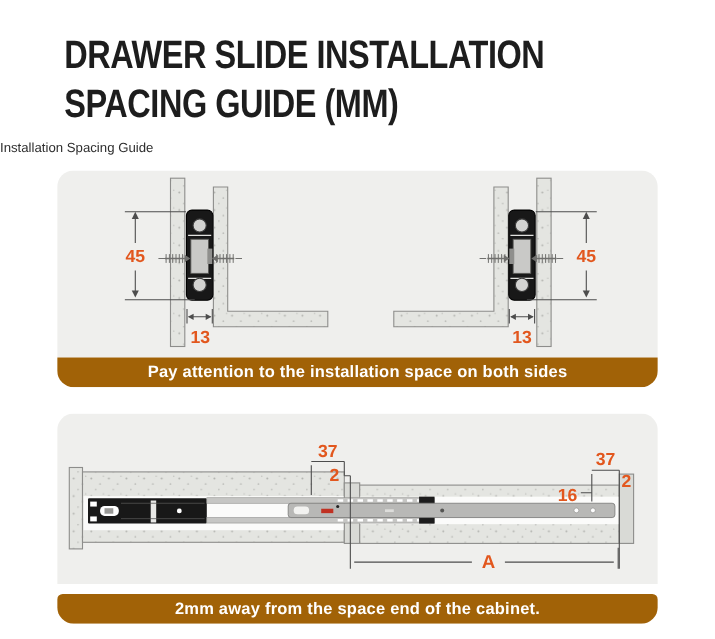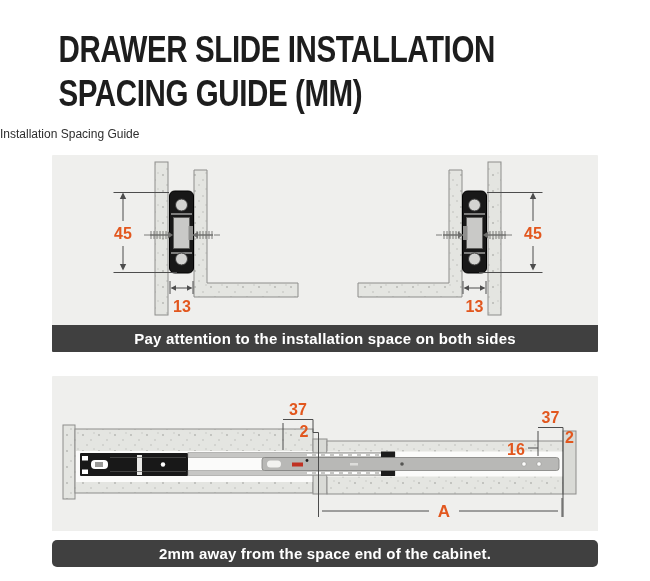--- a/index.html
+++ b/index.html
@@ -12,28 +12,28 @@
   .header { text-align:left; padding-top:28px; }
   .title {
     margin:0; color:#1d1d1d;
     font-size:36px; font-weight:bold; line-height:1.22;
     letter-spacing:-0.5px;
     transform:scaleX(0.82);
   }
   .subtitle { margin-top:11px; font-size:12px; color:#2e2e2e; }
   .panel {
     width:546px; margin:0 auto;
-    border-radius:1px; overflow:hidden;
+    border-radius:15px; overflow:hidden;
   }
   .panel-1 { margin-top:14px; }
   .panel-2 { margin-top:24px; }
   .drawing { display:block; background:#efefed; }
   .gap-strip { height:9px; background:#ffffff; }
   .banner {
-    height:27px; background:#404040; color:#ffffff;
+    height:27px; background:#a16207; color:#ffffff;
     font-weight:bold; font-size:15px; letter-spacing:0.2px;
     display:flex; align-items:center; justify-content:center;
   }
   .panel-2 .banner { border-radius:5px; }
   .board { fill:url(#sp1); stroke:#8d8d8b; stroke-width:1; }
   .board2 { fill:url(#sp2); stroke:#8d8d8b; stroke-width:1; }
   .solid-board { fill:#d9dad6; stroke:#8d8d8b; stroke-width:1; }
   .dim { stroke:#4d4d4d; stroke-width:1; }
   .dim-fill { fill:#4d4d4d; }
   .dim-text { font-size:16px; font-weight:bold; text-anchor:middle; }

